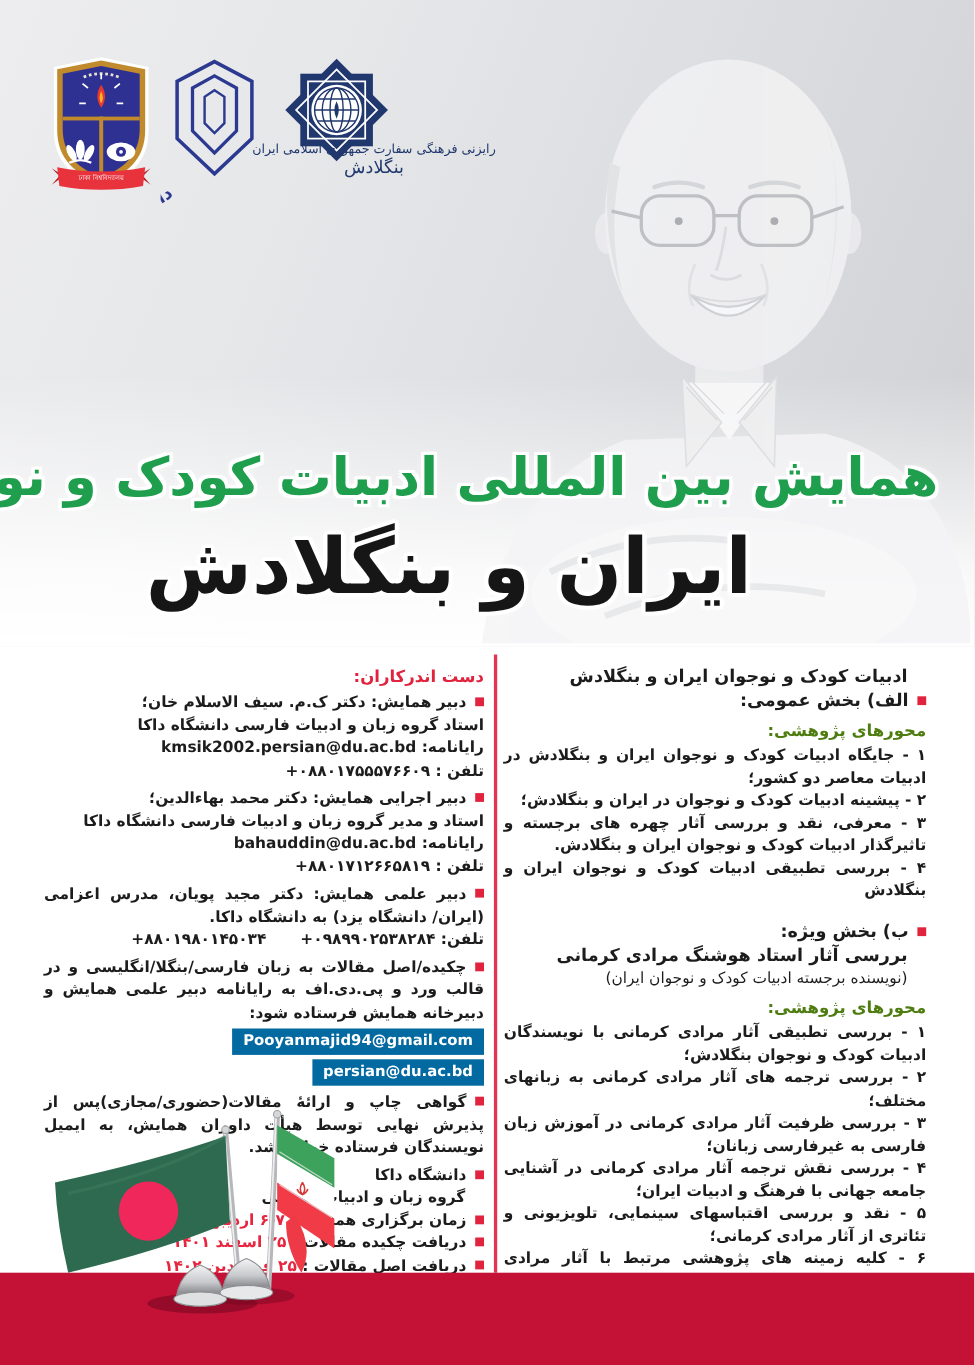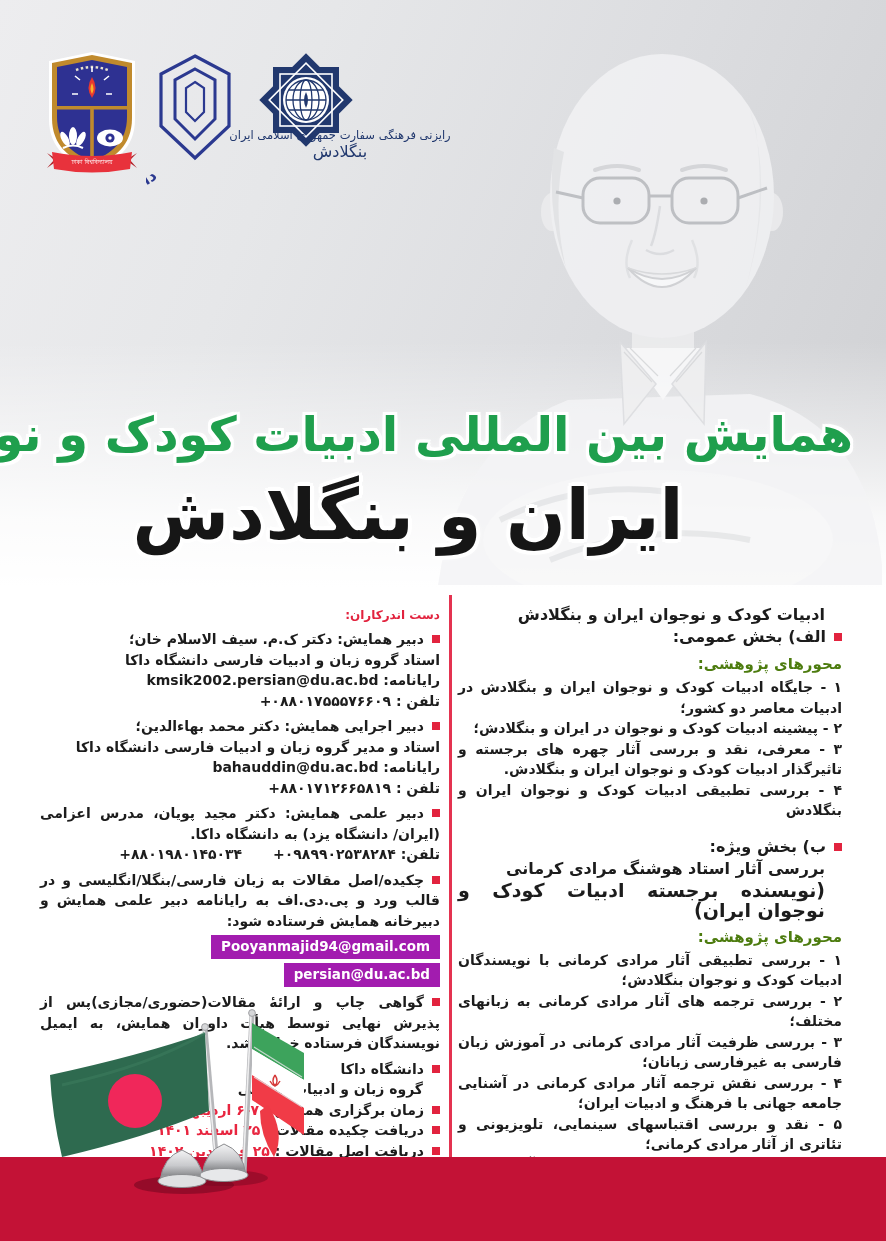--- a/index.html
+++ b/index.html
@@ -29,27 +29,27 @@
   
   .divider{position:absolute;left:449px;top:595px;width:3px;height:562px;background:#e43350;}
   .col{position:absolute;top:604px;direction:rtl;text-align:justify;color:#1c1c1c;font-weight:bold;}
   .col p{margin:0;}
   .col-right{right:44px;width:384px;font-size:14px;line-height:20.5px;}
   .col-left{left:40px;width:400px;font-size:14px;line-height:20.5px;}
   .shead{font-size:16px;line-height:22px;}
   .indent{padding-right:17px;}
   .sq{display:inline-block;width:8px;height:8px;background:#e2233e;margin-left:8px;vertical-align:1px;}
   .tlabel{color:#4d7c0f;font-size:15px;line-height:21px;margin:6px 0 2px;}
-  .note{font-weight:bold;font-size:19px;}
+  .note{font-weight:normal;font-size:14px;}
   .gap{height:15px;}
-  .redhead{color:#e2233e;font-size:12px;line-height:22px;margin-bottom:3px;}
+  .redhead{color:#e2233e;font-size:15px;line-height:22px;margin-bottom:3px;}
   .org{margin-bottom:5px;}
   .ltr{direction:ltr;unicode-bidi:isolate;display:inline-block;}
   .phone2{margin-right:26px;}
-  .ebox{display:table;margin:4px 0 4px auto;background:#a21caf;color:#fff;
+  .ebox{display:table;margin:4px 0 4px auto;background:#0369a1;color:#fff;
         font-size:13.5px;line-height:17px;font-weight:bold;padding:3px 10px 4px;direction:ltr;}
   .redval{color:#e8253f;}
   .mt12{}
   
   .footer{position:absolute;left:0;bottom:0;width:886px;height:84px;background:#c31236;}
   .flags{position:absolute;left:32px;top:985px;z-index:5;}
 </style>
 </head>
 <body>
 

